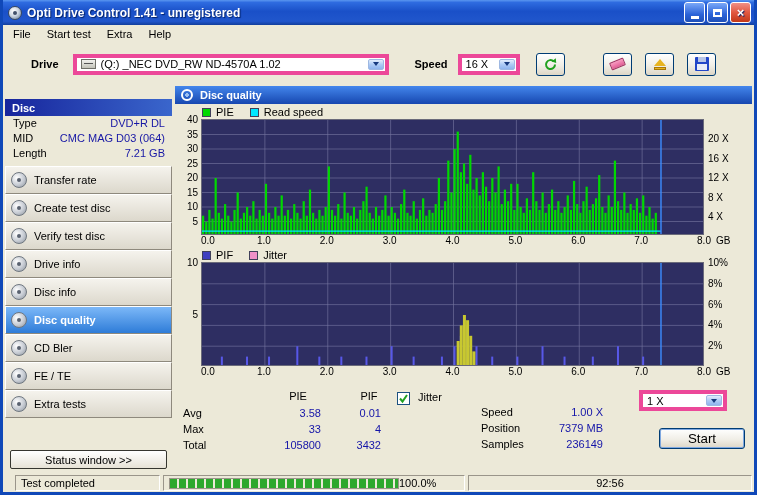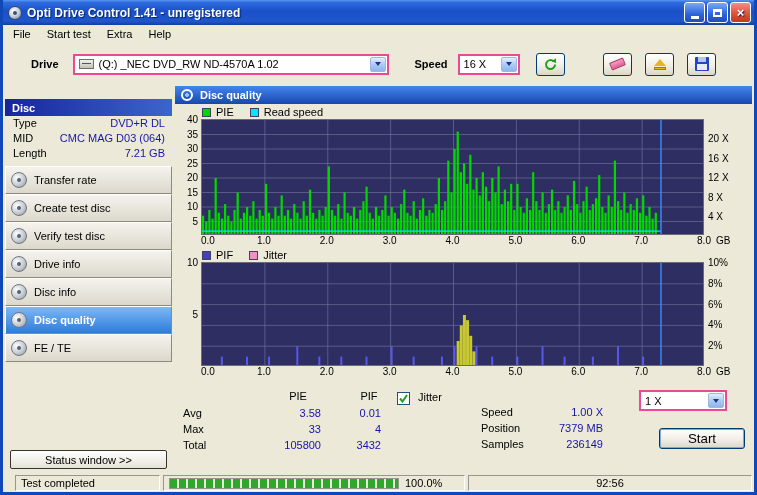--- a/index.html
+++ b/index.html
@@ -18,21 +18,21 @@
   .glyph-min { width:8px; height:3px; background:#fff; margin-top:10px; }
   .glyph-max { width:9px; height:8px; border:2px solid #fff; border-top-width:3px; }
 
   
   .menubar { height:19px; flex:0 0 19px; display:flex; align-items:stretch; padding-left:2px; background:#ECE9D8; }
   .menu-item { padding:3px 8px 0 8px; cursor:default; }
 
   
   .toolbar { height:40px; flex:0 0 40px; display:flex; align-items:center; padding-left:28px; }
   .lbl-bold { font-weight:bold; }
-  .combo { height:21px; background:#fff; border:2px solid #ec4899; display:flex; align-items:center; padding:0 18px 0 4px; position:relative; white-space:nowrap; }
+  .combo { height:21px; background:#fff; border:4px solid #ec4899; display:flex; align-items:center; padding:0 18px 0 4px; position:relative; white-space:nowrap; }
   .combo .arrow-btn { position:absolute; right:1px; top:1px; bottom:1px; width:16px; background:linear-gradient(180deg,#E4EEFC,#AECBF5 50%,#8FB4EE); border:1px solid #9EB8E2; border-radius:2px; display:flex; align-items:center; justify-content:center; }
   .arrow-down { width:0; height:0; border-left:3.5px solid transparent; border-right:3.5px solid transparent; border-top:4px solid #16397E; }
   .drive-combo { width:316px; margin-left:14px; }
   .speed-combo { width:62px; margin-left:10px; }
   .drive-mini-icon { width:15px; height:10px; background:linear-gradient(180deg,#F2F2EE,#C2C2B8); border:1px solid #6F6F68; margin-right:5px; position:relative; flex:0 0 15px; }
   .drive-mini-icon::after { content:""; position:absolute; left:2px; top:3px; width:9px; height:1px; background:#555; }
   .tool-btn { width:29px; height:23px; border:1px solid #003C74; border-radius:3px; background:linear-gradient(180deg,#FFFFFF,#F0EEE6 55%,#DDD6C6); display:flex; align-items:center; justify-content:center; }
   .refresh-btn { margin-left:16px; }
   .right-tools { margin-left:auto; margin-right:38px; display:flex; gap:13px; }
   .icon-eraser { width:15px; height:8px; background:linear-gradient(180deg,#FA9CC2,#E05C94); border:1px solid #A03060; transform:rotate(-22deg); border-radius:1px; }
@@ -86,21 +86,21 @@
   .hdr-pie { left:100px; width:46px; text-align:center; }
   .hdr-pif { left:172px; width:44px; text-align:center; }
   .checkbox { width:13px; height:13px; background:#fff; border:1px solid #1C5180; display:inline-flex; align-items:center; justify-content:center; vertical-align:middle; }
   .mini-combo { left:464px; top:0; width:88px; height:21px; }
   .start-btn { left:484px; top:38px; width:86px; height:21px; border:1px solid #003C74; border-radius:3px; background:linear-gradient(180deg,#FFFFFF,#F0EEE6 55%,#DDD6C6); display:flex; align-items:center; justify-content:center; box-shadow:0 0 0 1px #7FA8E0 inset; }
 
   
   .statusbar { height:18px; flex:0 0 18px; display:flex; gap:3px; padding:1px 2px 1px 12px; align-items:stretch; }
   .cell { border:1px solid; border-color:#9A958A #FFFFFF #FFFFFF #9A958A; display:flex; align-items:center; padding:0 5px; background:#ECE9D8; }
   .cell-status { width:145px; flex:0 0 145px; }
-  .cell-progress { width:302px; flex:0 0 302px; gap:6px; }
+  .cell-progress { width:302px; flex:0 0 302px; gap:0; }
   .cell-time { flex:1; justify-content:center; }
   .pbar { width:230px; height:11px; border:1px solid #9A958A; background:repeating-linear-gradient(90deg,#2DA82D 0 7px,#ECE9D8 7px 9px); }
 </style>
 </head>
 <body>
 
 <div class="window">
 
   <div class="titlebar">
     <span class="app-icon"></span>
@@ -195,21 +195,29 @@
         <div class="side-btn">
             <span class="side-icon"></span>
             <span>Disc info</span>
           </div>
         <div class="side-btn selected">
             <span class="side-icon"></span>
             <span>Disc quality</span>
           </div>
         <div class="side-btn">
             <span class="side-icon"></span>
+            <span>CD Bler</span>
+          </div>
+        <div class="side-btn">
+            <span class="side-icon"></span>
             <span>FE / TE</span>
+          </div>
+        <div class="side-btn">
+            <span class="side-icon"></span>
+            <span>Extra tests</span>
           </div>
       </div>
       <div class="status-btn">Status window &gt;&gt;</div>
     </div>
 
     <div class="main">
       <div class="main-header">
         <span class="mh-icon"></span>
         <span>Disc quality</span>
       </div>

